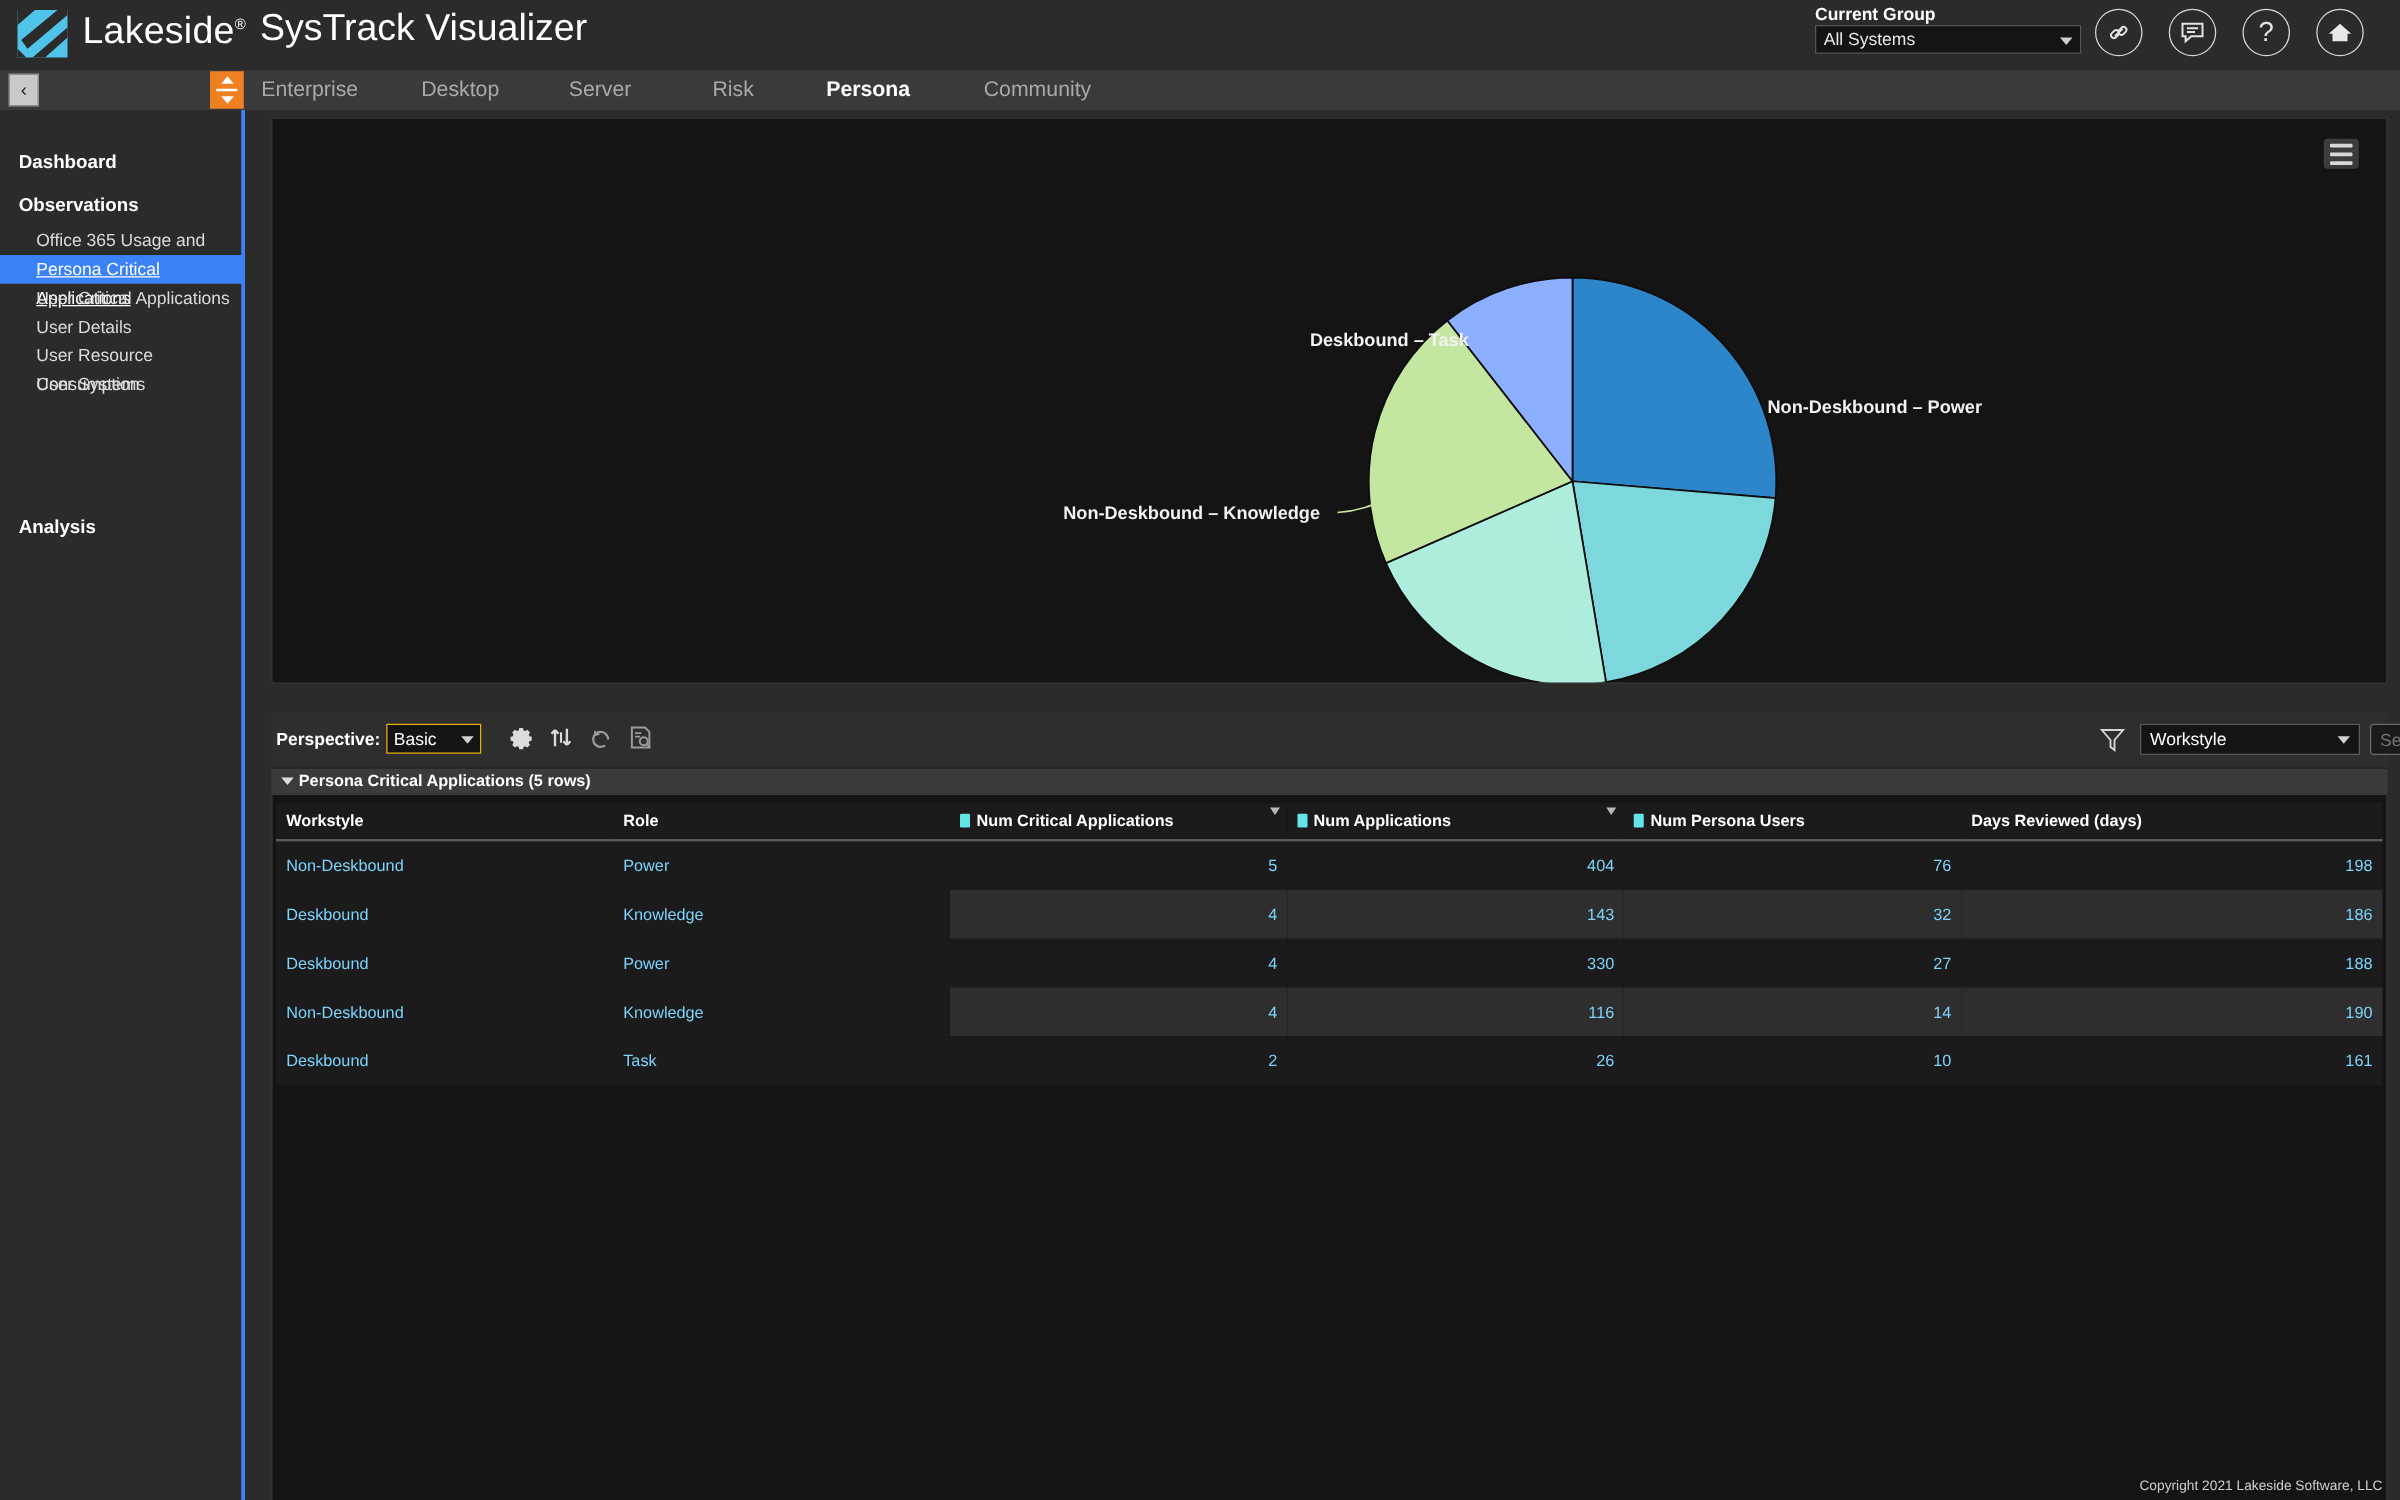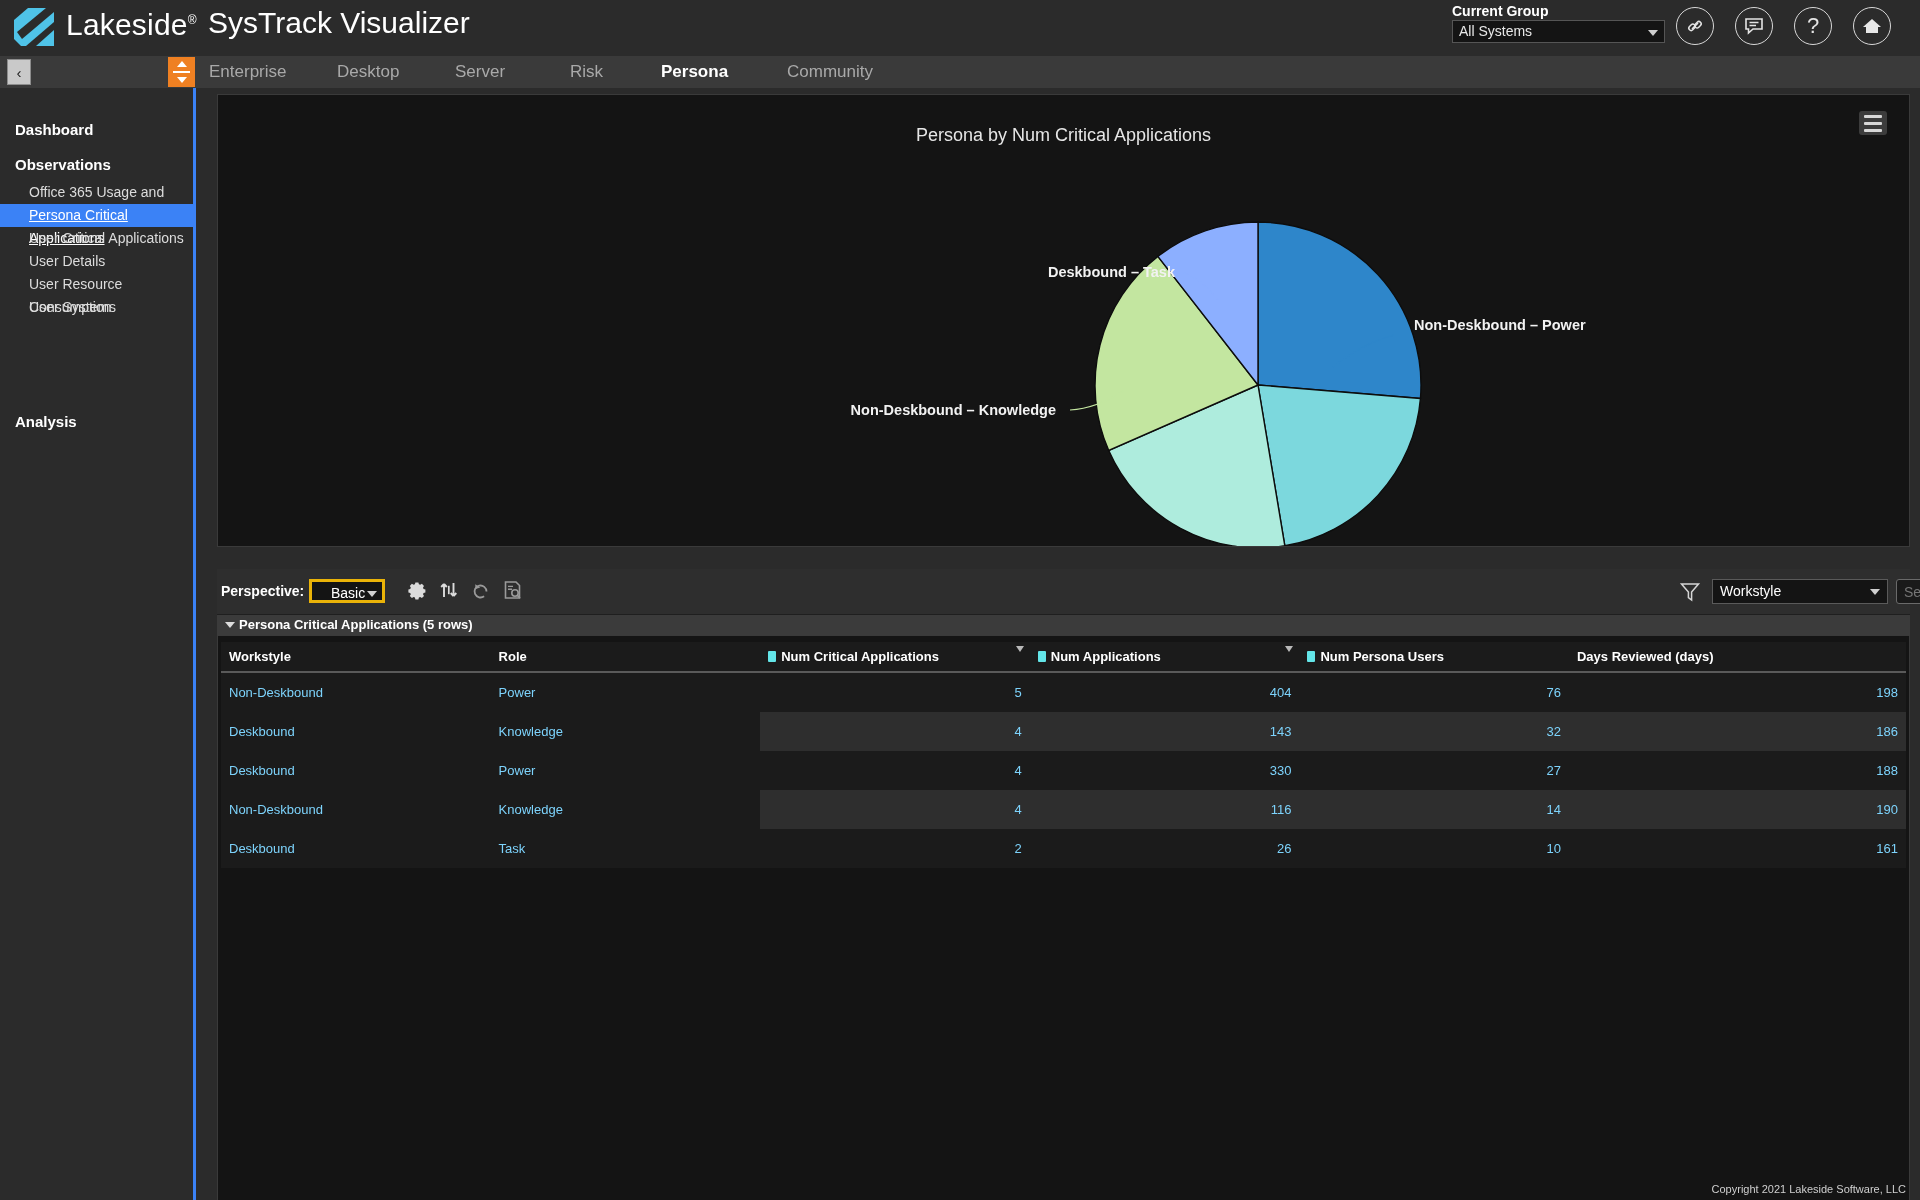--- a/index.html
+++ b/index.html
@@ -129,22 +129,22 @@
   #pie-wrap { position:absolute; left:0; top:0; width:100%; height:100%; }
 
   
   #toolbar {
     position:absolute; left:20px; top:481px; width:1693px; height:46px;
     background:#2e2e2e; border-bottom:1px solid #1f1f1f;
   }
   #persp-label { position:absolute; left:4px; top:14px; font-size:14px; font-weight:bold; color:#ffffff; }
   #persp-select {
     position:absolute; left:92px; top:10px; width:76px; height:24px;
-    background:#141414; border:3px solid #eab308; color:#fff; font-size:14px;
-    padding-left:19px; line-height:22px; cursor:pointer;
+    background:#141414; border:1px solid #eab308; color:#fff; font-size:14px;
+    padding-left:5px; line-height:22px; cursor:pointer;
   }
   #persp-select .caret {
     position:absolute; right:5px; top:9px;
     width:0;height:0;border-left:5px solid transparent;border-right:5px solid transparent;
     border-top:6px solid #d0d0d0;
   }
   .tb-icon { position:absolute; top:9px; width:26px; height:26px; cursor:pointer; }
   #tb-gear { left:188px; }
   #tb-sort { left:220px; }
   #tb-undo { left:252px; }
@@ -271,21 +271,20 @@
   <div class="side-item" style="top:139px">User Critical Applications</div>
   <div class="side-item" style="top:162px">User Details</div>
   <div class="side-item" style="top:185px">User Resource Consumption</div>
   <div class="side-item" style="top:208px">User Systems</div>
 </div>
 
 <div id="content">
 
   <div class="panel" id="chart-panel">
     <div id="chart-body">
-      <div id="chart-title">Persona by Num Critical Applications</div>
       <div id="chart-menu">
         <span></span>
         <span></span>
         <span></span>
       </div>
       <div id="pie-wrap">
         <svg id="pie-svg" width="1691" height="451" viewBox="0 0 1691 451">
             <path d="M 1040 290 L 1040 127 A 163 163 0 0 1 1202.4432723600871 303.4604333119902 Z" fill="#2e86ca" stroke="#0d0d0d" stroke-width="1.4"></path>
             <path d="M 1040 290 L 1202.4432723600871 303.4604333119902 A 163 163 0 0 1 1066.8289182157596 450.77689245464376 Z" fill="#7cd8dd" stroke="#0d0d0d" stroke-width="1.4"></path>
             <path d="M 1040 290 L 1066.8289182157596 450.77689245464376 A 163 163 0 0 1 890.7289477552257 355.4763542184341 Z" fill="#aeecdd" stroke="#0d0d0d" stroke-width="1.4"></path>

